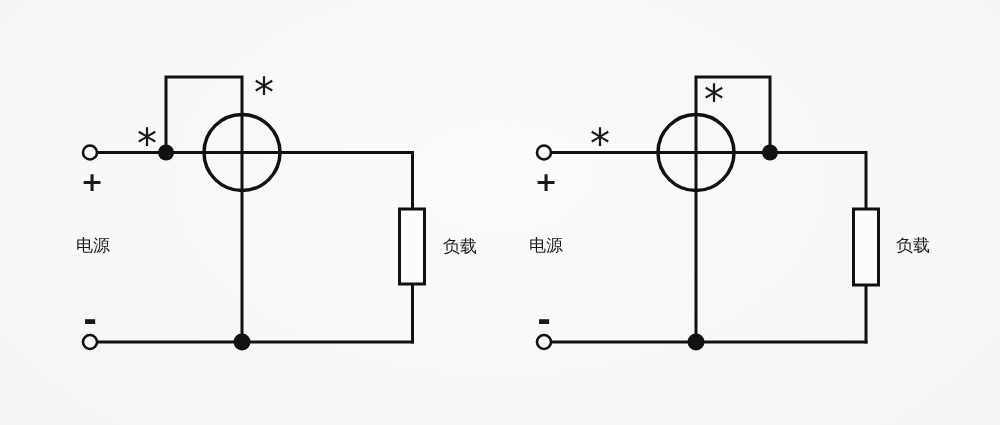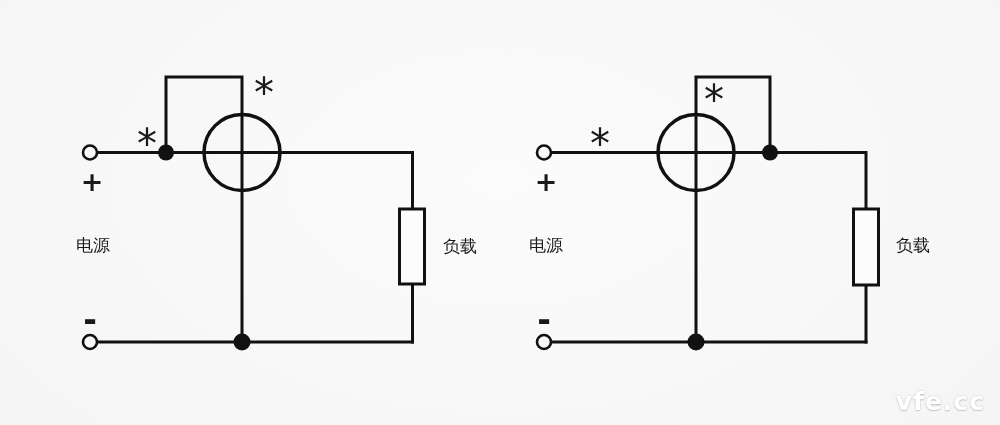--- a/index.html
+++ b/index.html
@@ -89,14 +89,13 @@
 
       <text class="plus" x="546" y="191">+</text>
       <text class="minus" x="544" y="331">-</text>
       <text class="cjk" x="546" y="251">电源</text>
       <text class="cjk" x="913" y="251">负载</text>
       <text class="mark" x="600" y="158">*</text>
       <text class="mark" x="714" y="114">*</text>
     </g>
   </svg>
 
-  <div class="watermark">vfe.cc</div>
 </div>
 
 </body></html>

